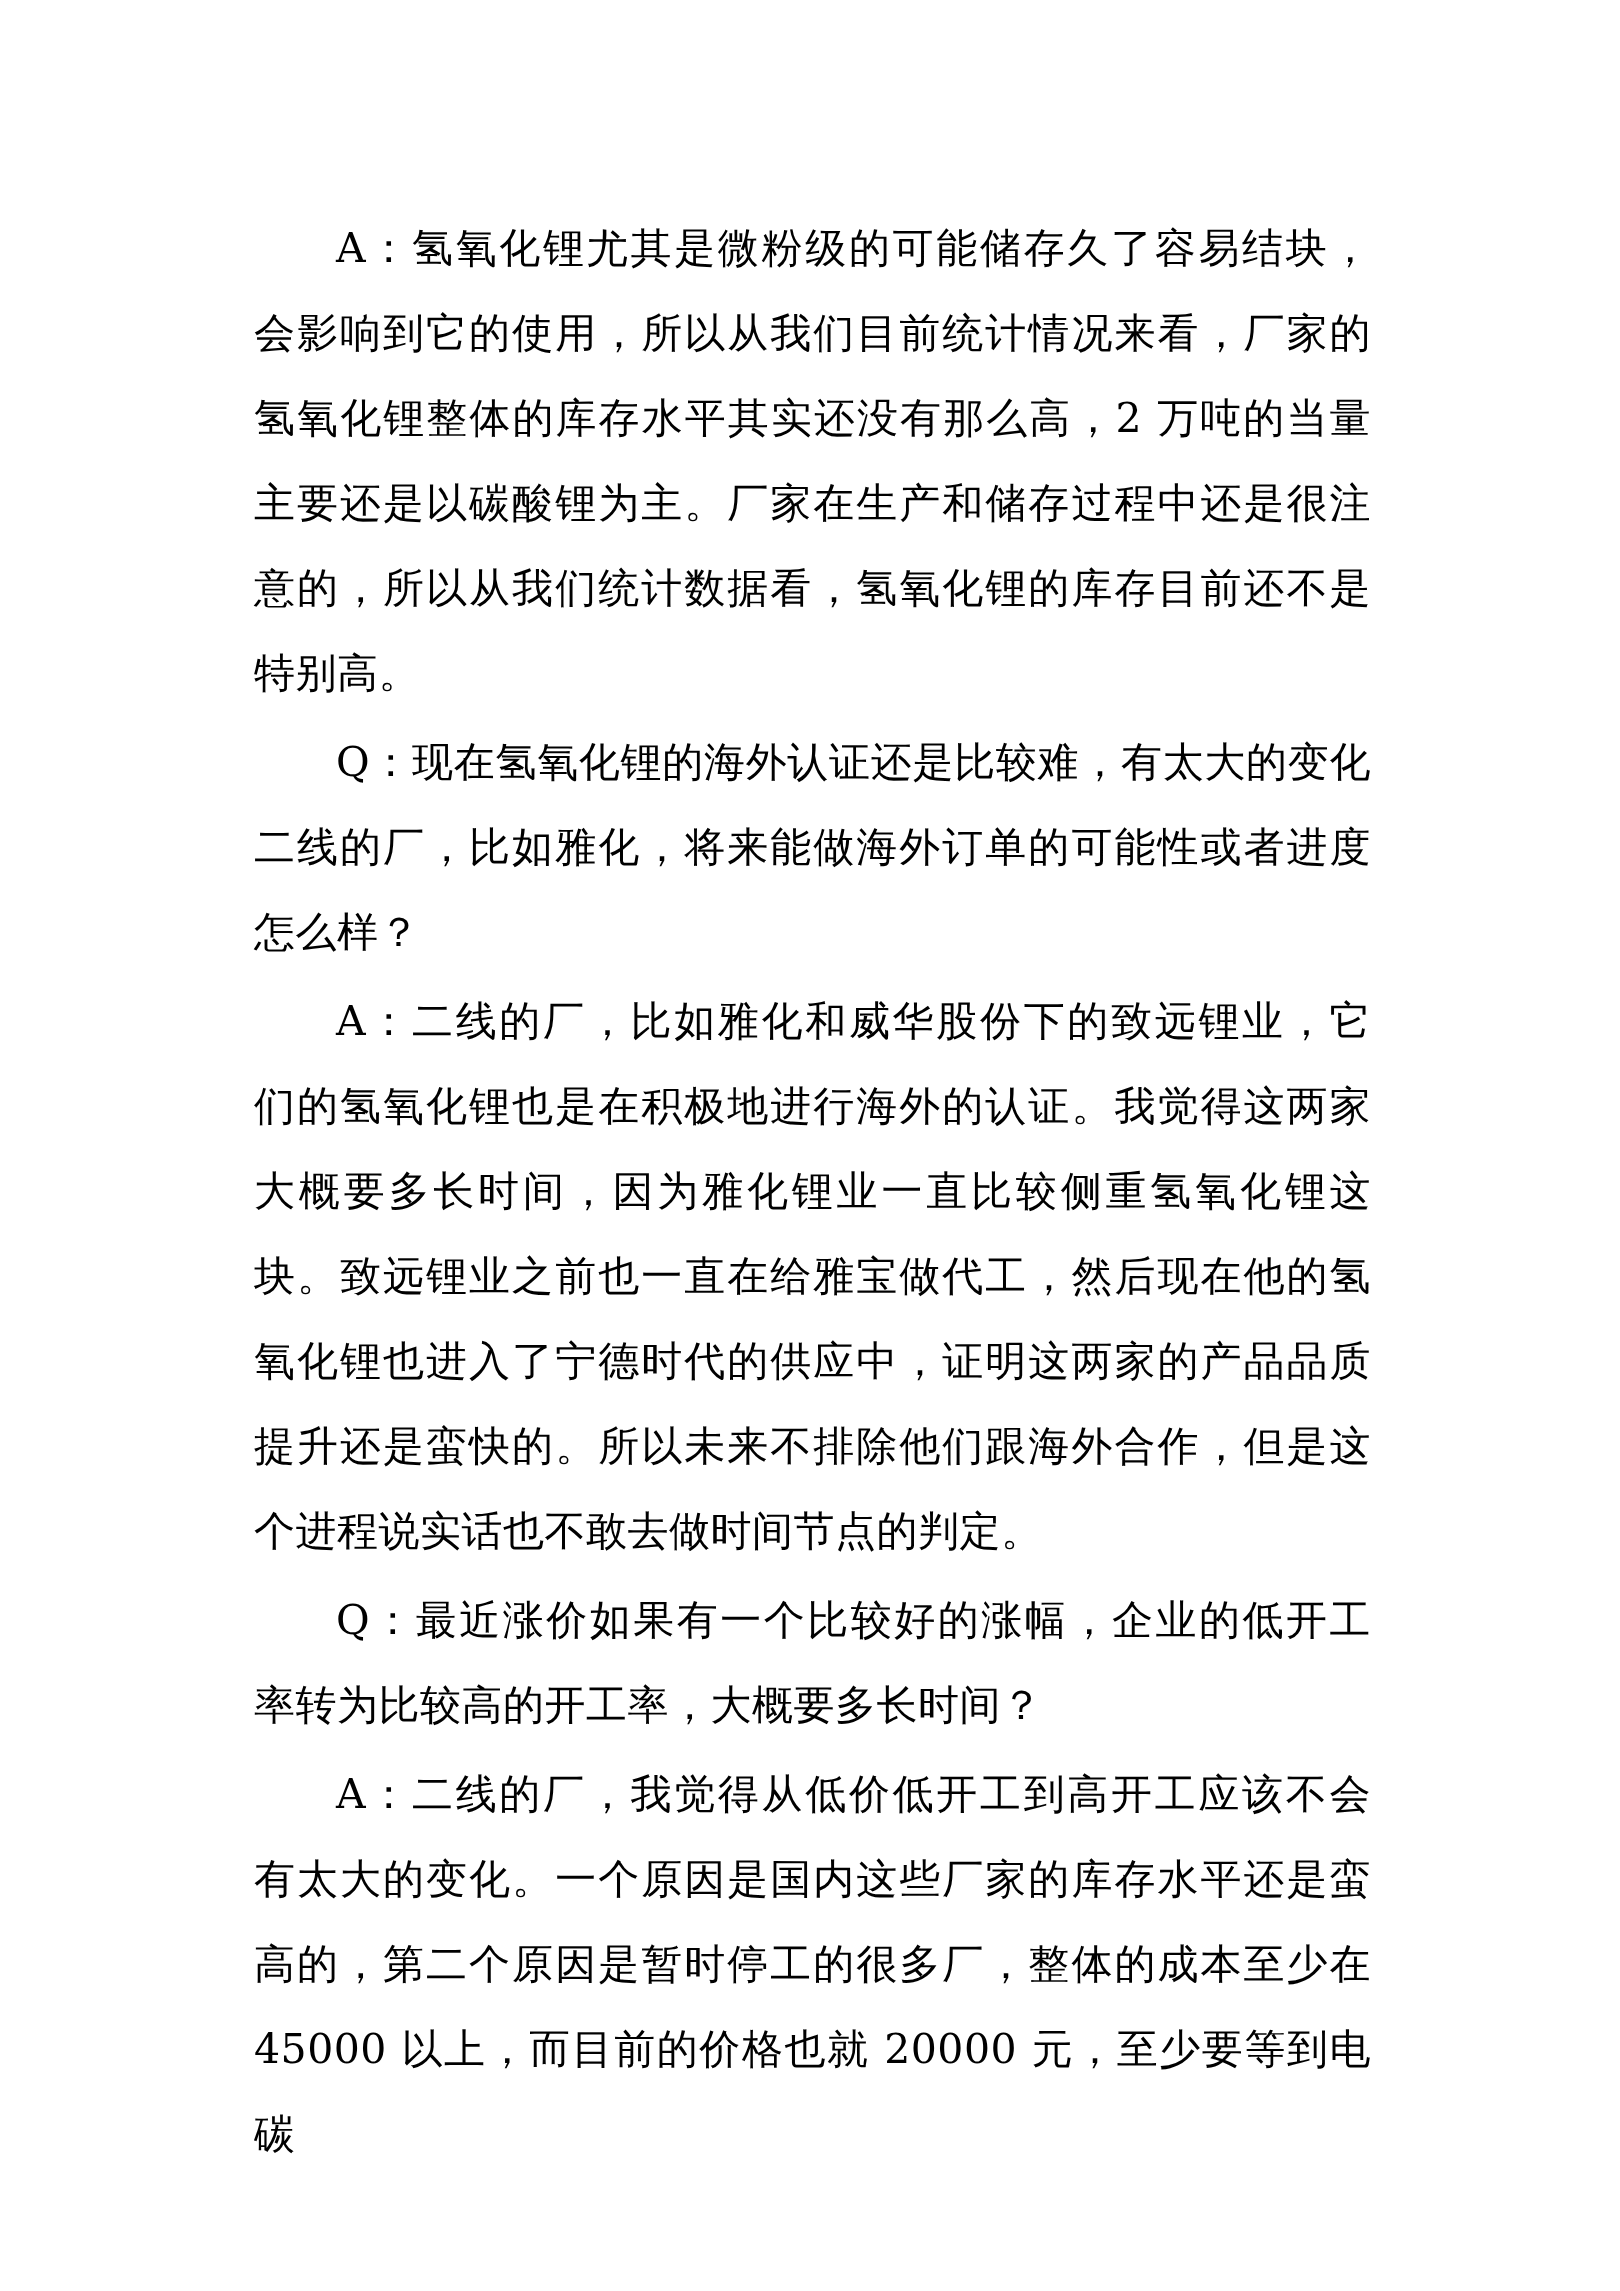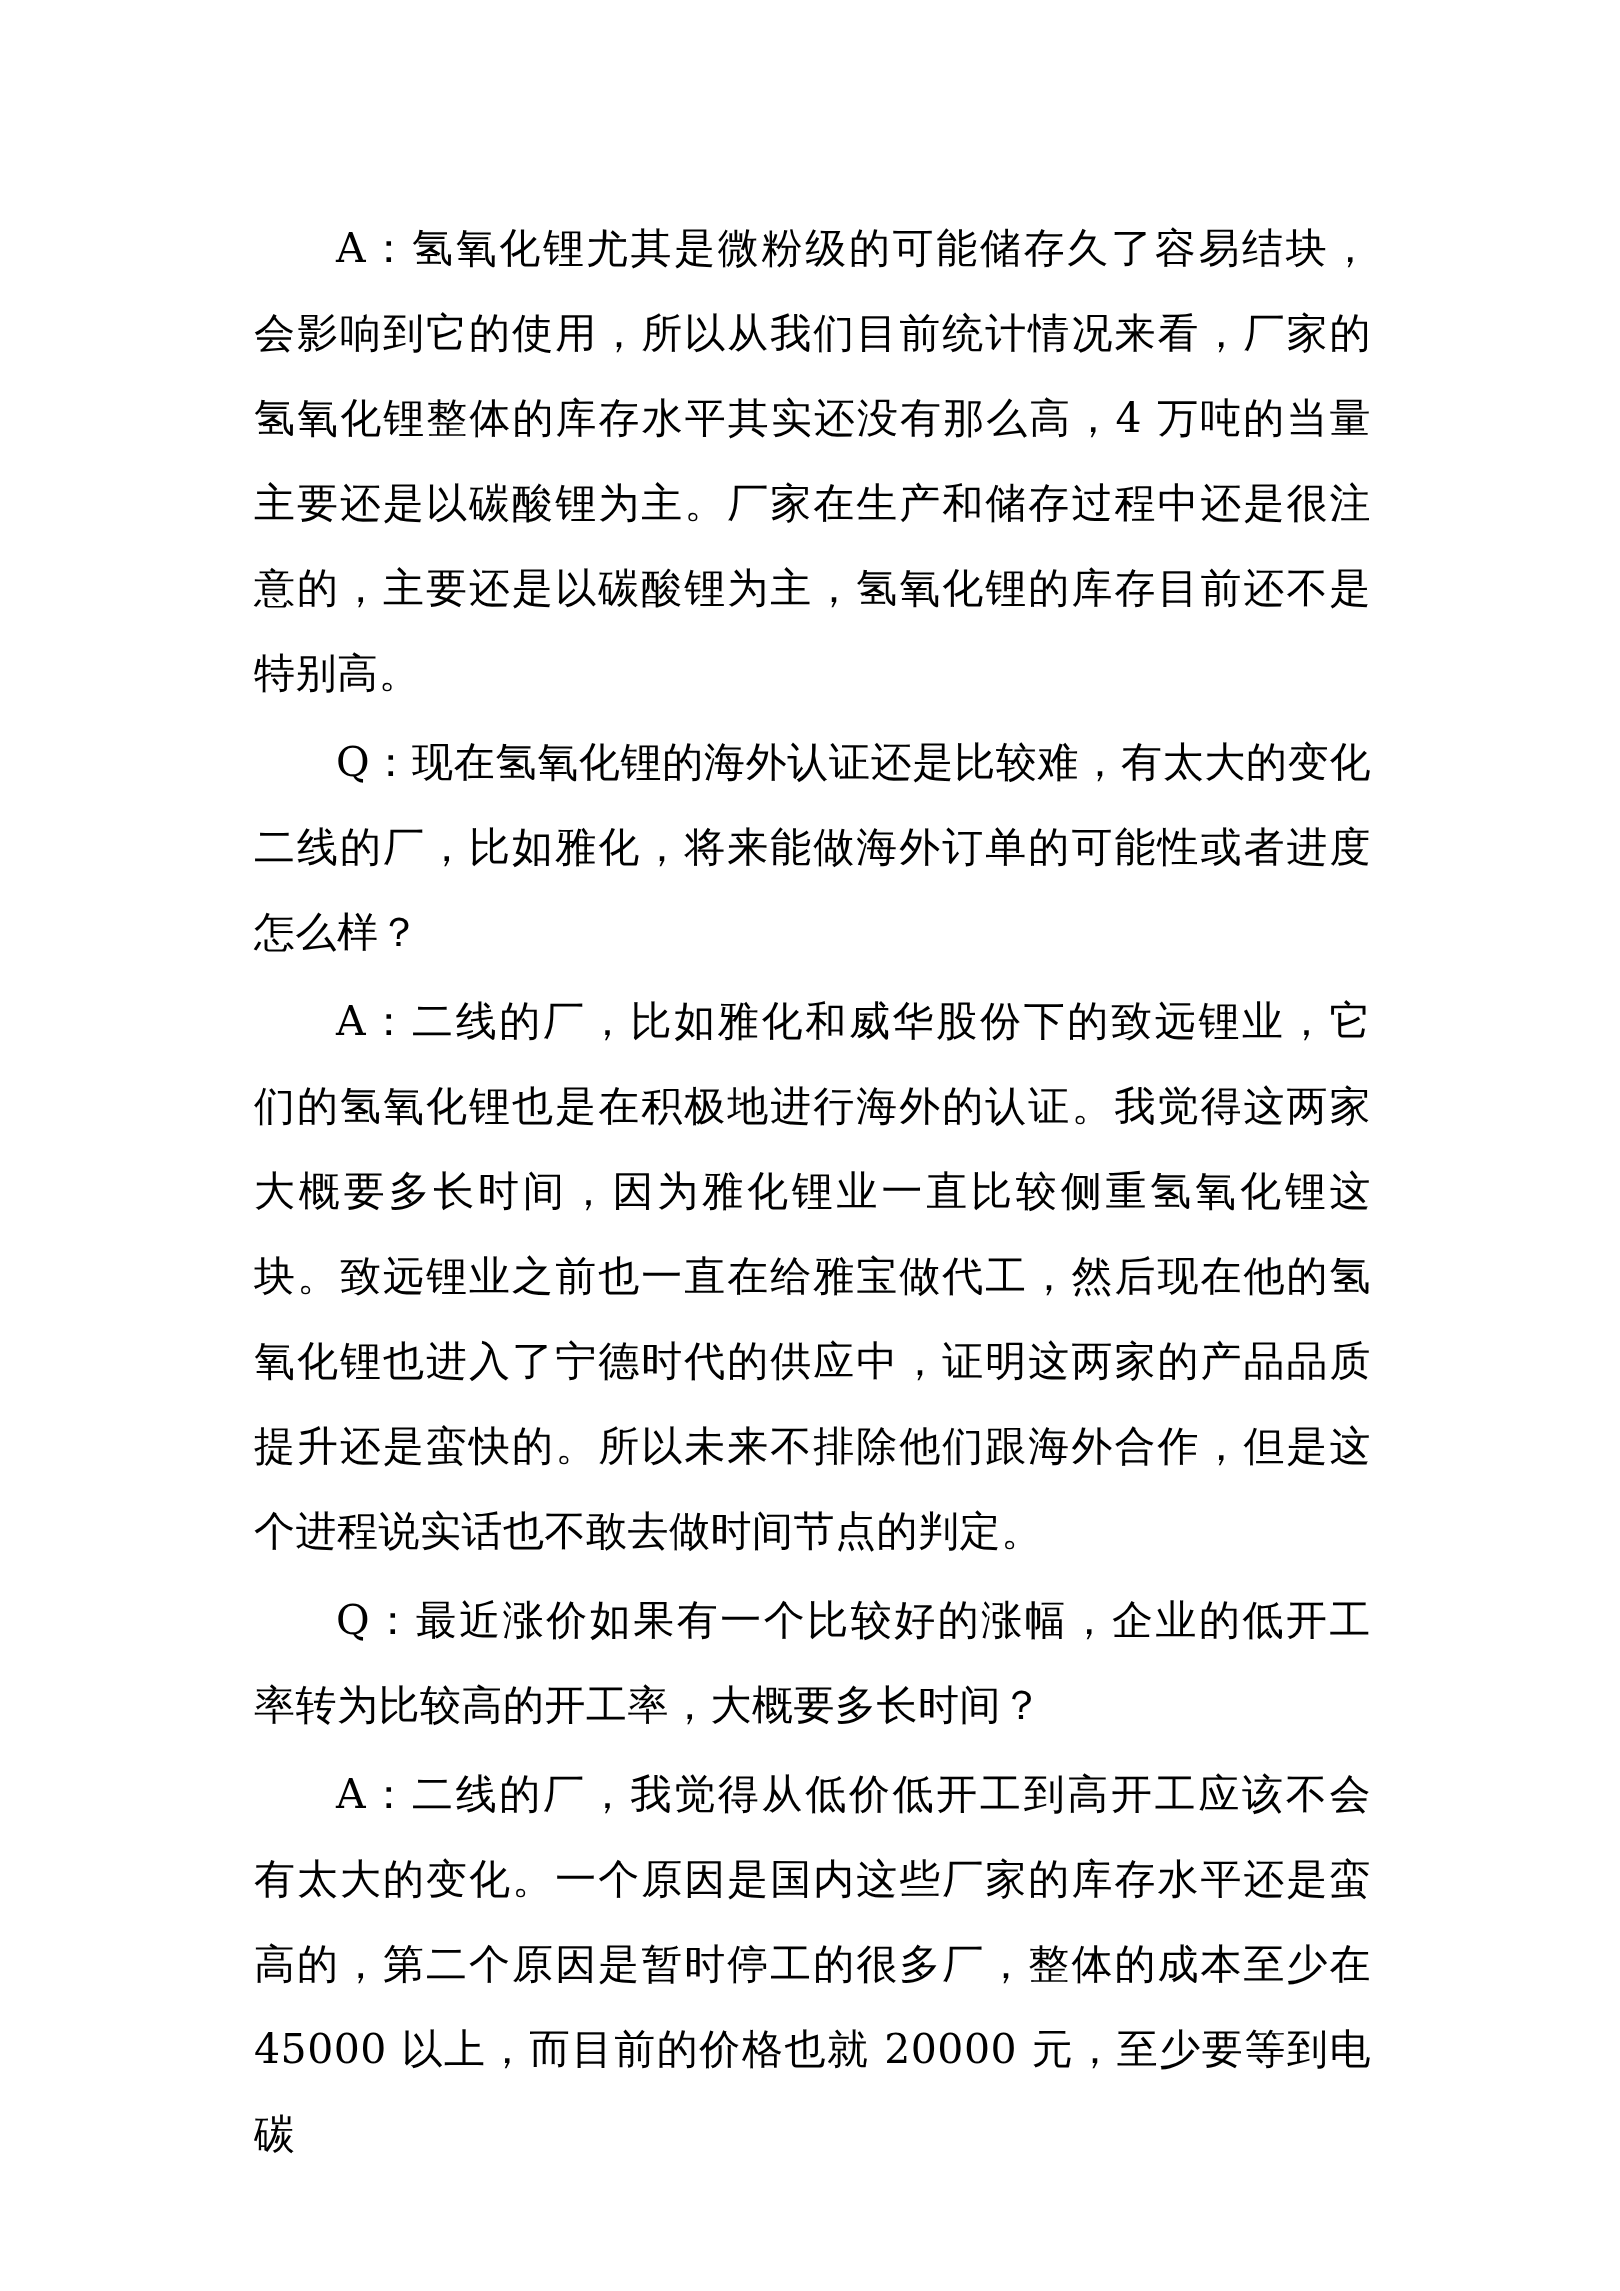--- a/index.html
+++ b/index.html
@@ -47,23 +47,23 @@
   }
 </style>
 </head>
 <body>
 
 <div class="page" style="background: rgb(255, 255, 255);">
   <div class="text-block" style="color: rgb(0, 0, 0);">
       <div class="paragraph">
         <div class="line fill indent">A：氢氧化锂尤其是微粉级的可能储存久了容易结块，</div>
         <div class="line fill">会影响到它的使用，所以从我们目前统计情况来看，厂家的</div>
-        <div class="line fill">氢氧化锂整体的库存水平其实还没有那么高，4 万吨的当量</div>
+        <div class="line fill">氢氧化锂整体的库存水平其实还没有那么高，2 万吨的当量</div>
         <div class="line fill">主要还是以碳酸锂为主。厂家在生产和储存过程中还是很注</div>
-        <div class="line fill">意的，主要还是以碳酸锂为主，氢氧化锂的库存目前还不是</div>
+        <div class="line fill">意的，所以从我们统计数据看，氢氧化锂的库存目前还不是</div>
         <div class="line">特别高。</div>
       </div>
       <div class="paragraph">
         <div class="line fill indent">Q：现在氢氧化锂的海外认证还是比较难，有太大的变化</div>
         <div class="line fill">二线的厂，比如雅化，将来能做海外订单的可能性或者进度</div>
         <div class="line">怎么样？</div>
       </div>
       <div class="paragraph">
         <div class="line fill indent">A：二线的厂，比如雅化和威华股份下的致远锂业，它</div>
         <div class="line fill">们的氢氧化锂也是在积极地进行海外的认证。我觉得这两家</div>

